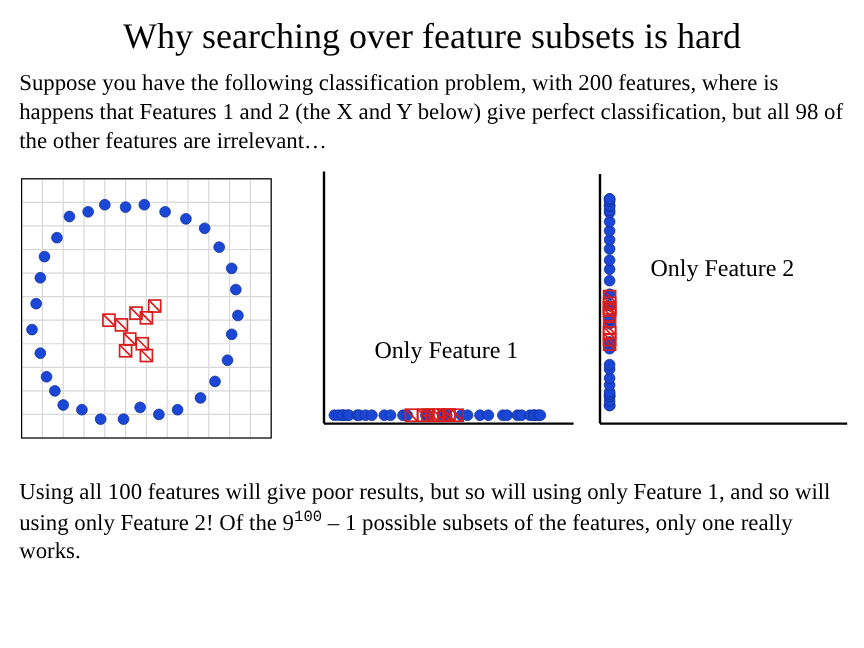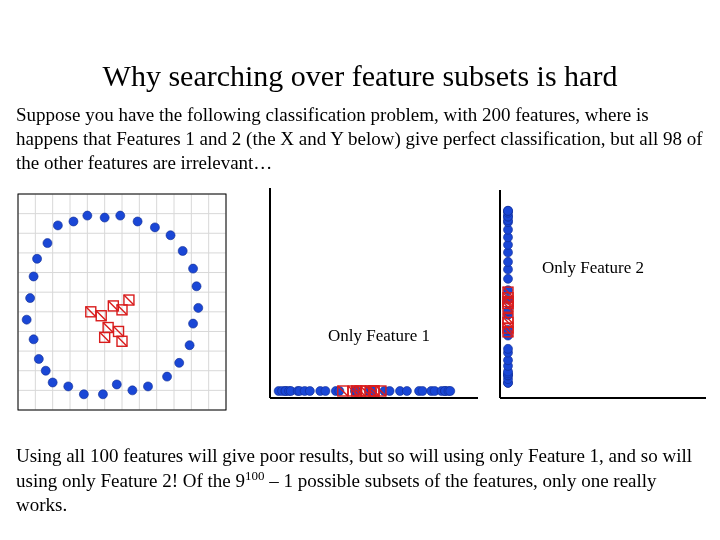--- a/index.html
+++ b/index.html
@@ -10,43 +10,43 @@
     font-family: "Times New Roman", Times, serif;
     background: #fff;
     color: #000;
     position: relative;
     overflow: hidden;
   }
   .title {
     font-size: 30px;
     text-align: center;
     padding: 14px 20px 6px;
-    margin-top: 45px;
   }
   .paragraph {
     font-size: 19px;
     line-height: 1.25;
     padding: 4px 16px;
   }
   .paragraph.bottom {
     padding-top: 10px;
   }
   .super {
     font-size: 13px;
     vertical-align: super;
+    font-family: Liberation Mono, monospace;
   }
   .charts-area {
     position: relative;
     height: 250px;
     margin: 6px 12px 0;
   }
   svg { display: block; position: absolute; }
   .chart-label {
     position: absolute;
-    font-size: 17px;
+    font-size: 20px;
   }
   .dot-blue { fill: #1a47d6; stroke: #102c90; stroke-width: 0.6; }
   .sq-red { fill: none; stroke: #d91c1c; stroke-width: 1.4; }
   .grid-line { stroke: #d8d8d8; stroke-width: 1; }
   .axis { stroke: #000; stroke-width: 2; }
 </style>
 </head>
 <body>
 
 <div class="title">Why searching over feature subsets is hard</div>
@@ -179,21 +179,21 @@
       <line x1="98.33333333333333" y1="202" x2="108.33333333333333" y2="212" class="sq-red"></line>
       <rect x="103.53333333333333" y="202" width="10" height="10" class="sq-red"></rect>
       <line x1="103.53333333333333" y1="202" x2="113.53333333333333" y2="212" class="sq-red"></line>
       <rect x="107" y="202" width="10" height="10" class="sq-red"></rect>
       <line x1="107" y1="202" x2="117" y2="212" class="sq-red"></line>
       <rect x="107" y="202" width="10" height="10" class="sq-red"></rect>
       <line x1="107" y1="202" x2="117" y2="212" class="sq-red"></line>
       <rect x="113.93333333333334" y="202" width="10" height="10" class="sq-red"></rect>
       <line x1="113.93333333333334" y1="202" x2="123.93333333333334" y2="212" class="sq-red"></line>
     </svg>
-  <div class="chart-label" style="left:316px; top:142px;">Only Feature 1</div>
+  <div class="chart-label" style="left:300px; top:142px;">Only Feature 1</div>
 
   <svg id="chart-f2" width="220" height="234" style="left:476px; top:0;">
       <line x1="12" y1="6" x2="12" y2="214" class="axis"></line>
       <line x1="12" y1="214" x2="218" y2="214" class="axis"></line>
       <circle cx="20" cy="198.87272727272727" r="4.5" class="dot-blue"></circle>
       <circle cx="20" cy="198.87272727272727" r="4.5" class="dot-blue"></circle>
       <circle cx="20" cy="195.0909090909091" r="4.5" class="dot-blue"></circle>
       <circle cx="20" cy="191.3090909090909" r="4.5" class="dot-blue"></circle>
       <circle cx="20" cy="191.3090909090909" r="4.5" class="dot-blue"></circle>
       <circle cx="20" cy="189.4181818181818" r="4.5" class="dot-blue"></circle>

